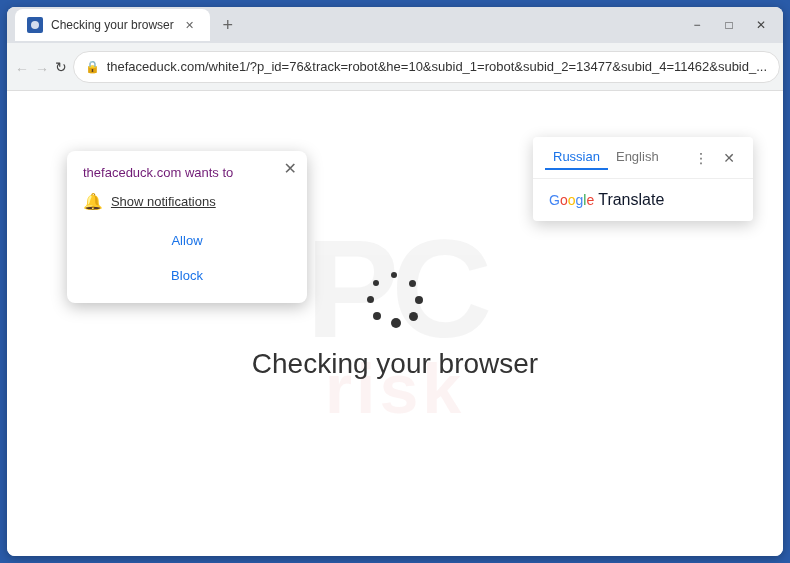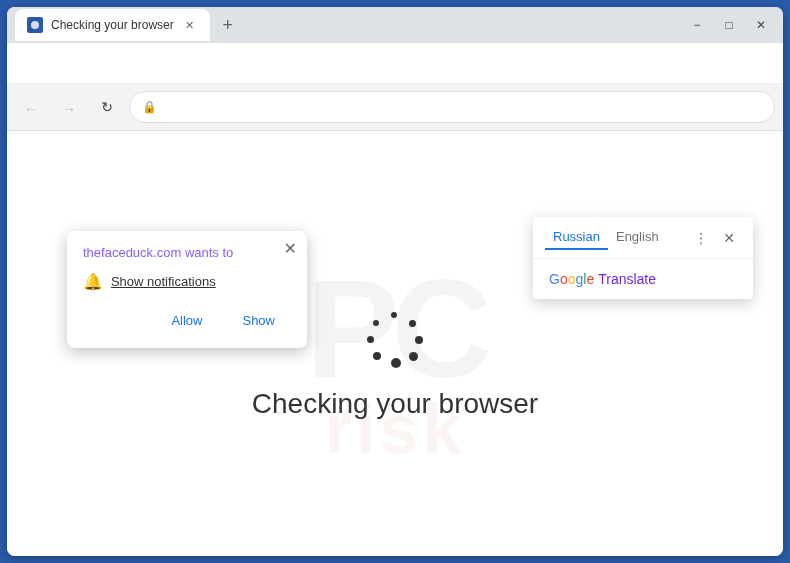--- a/index.html
+++ b/index.html
@@ -15,21 +15,20 @@
     }
     .browser-window {
       width: 776px;
       height: 549px;
       background: #fff;
       border-radius: 8px;
       overflow: hidden;
       display: flex;
       flex-direction: column;
       box-shadow: 0 2px 10px rgba(0,0,0,0.3);
-      gap: 40px;
     }
     
     .title-bar {
       background: #dee1e6;
       height: 36px;
       display: flex;
       align-items: center;
       padding: 0 8px;
       gap: 4px;
     }
@@ -222,21 +221,21 @@
     .popup-close {
       position: absolute;
       top: 8px;
       right: 10px;
       font-size: 16px;
       color: #666;
       cursor: pointer;
     }
     .popup-header {
       font-size: 13px;
-      color: #8b5cf6;
+      color: #701a75;
       margin-bottom: 12px;
     }
     .popup-row {
       display: flex;
       align-items: center;
       gap: 8px;
       margin-bottom: 16px;
     }
     .bell-icon {
       font-size: 16px;
@@ -244,20 +243,21 @@
     }
     .popup-show-text {
       font-size: 13px;
       color: #333;
       text-decoration: underline;
     }
     .popup-buttons {
       display: flex;
       justify-content: flex-end;
       gap: 8px;
+      flex-direction: column;
     }
     .popup-btn {
       padding: 6px 16px;
       border-radius: 4px;
       font-size: 13px;
       cursor: pointer;
       border: none;
     }
     .popup-btn-allow {
       background: transparent;
@@ -328,22 +328,22 @@
     .google-text {
       font-size: 14px;
     }
     .google-text span:nth-child(1) { color: #4285F4; }
     .google-text span:nth-child(2) { color: #EA4335; }
     .google-text span:nth-child(3) { color: #FBBC04; }
     .google-text span:nth-child(4) { color: #4285F4; }
     .google-text span:nth-child(5) { color: #34A853; }
     .google-text span:nth-child(6) { color: #EA4335; }
     .translate-name {
-      font-size: 14px;
-      color: #6d28d9;
+      font-size: 16px;
+      color: #0f172a;
     }
   </style>
 </head>
 <body>
 
 <div class="browser-window">
 
   <div class="title-bar">
     <div class="tab">
       <div class="tab-favicon">
@@ -361,20 +361,21 @@
       <div class="win-btn">✕</div>
     </div>
   </div>
 
   <div class="address-bar">
     <div class="nav-btn disabled">←</div>
     <div class="nav-btn disabled">→</div>
     <div class="nav-btn">↻</div>
     <div class="url-bar">
       <span class="lock-icon">🔒</span>
+      <span class="url-text">thefaceduck.com/white1/?p_id=76&amp;track=robot&amp;he=10&amp;subid_1=robot&amp;subid_2=13477&amp;subid_4=11462&amp;subid_...</span>
     </div>
 
   </div>
 
   <div class="page-content">
 
     <div class="watermark">
       <div class="watermark-pc">PC</div>
       <div class="watermark-risk">risk</div>
     </div>
@@ -410,21 +411,21 @@
 
     <div class="notification-popup">
       <div class="popup-close">✕</div>
       <div class="popup-header">thefaceduck.com wants to</div>
       <div class="popup-row">
         <span class="bell-icon">🔔</span>
         <span class="popup-show-text">Show notifications</span>
       </div>
       <div class="popup-buttons">
         <button class="popup-btn popup-btn-allow">Allow</button>
-        <button class="popup-btn popup-btn-block">Show</button>
+        <button class="popup-btn popup-btn-block">Block</button>
       </div>
     </div>
 
     <div class="translate-popup">
       <div class="translate-header">
         <div class="translate-tabs">
           <div class="translate-tab active">Russian</div>
           <div class="translate-tab">English</div>
         </div>
         <div class="translate-header-icons">

